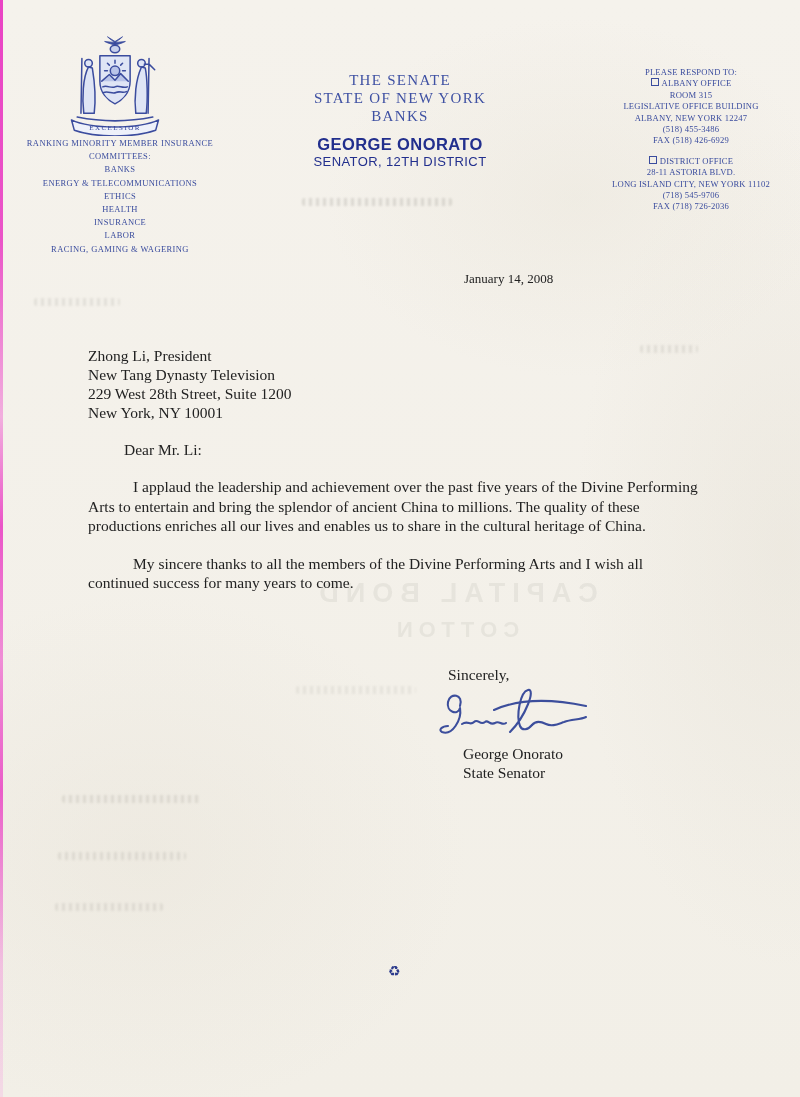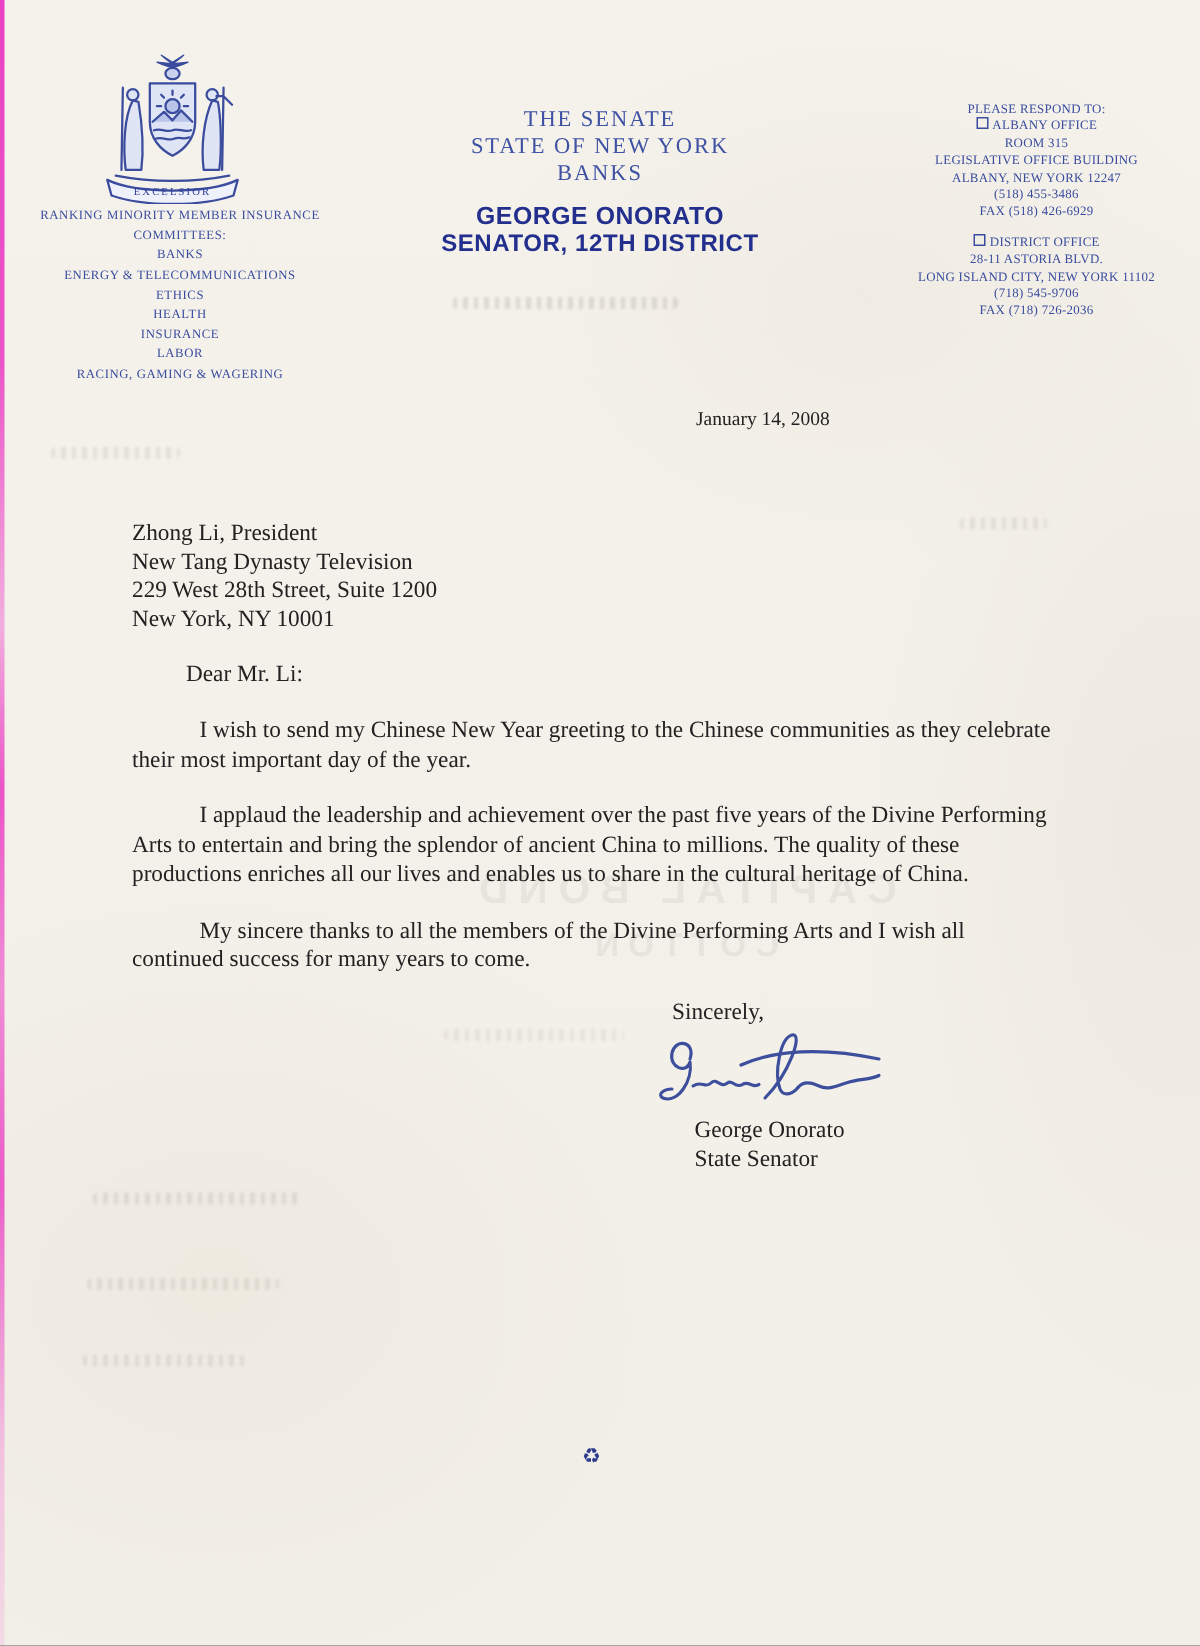--- a/index.html
+++ b/index.html
@@ -27,22 +27,22 @@
     position:absolute;left:8px;top:137px;width:224px;text-align:center;
     color:#3a4c9e;font-size:8.5px;letter-spacing:0.4px;line-height:13.2px;
   }
   .center-head{position:absolute;left:278px;top:47px;width:244px;text-align:center;margin-top:24px;}
   .center-head .inst{color:#3f51a3;font-size:15px;letter-spacing:1.3px;line-height:18px;}
   .center-head .name{
     margin-top:10px;font-family:"Liberation Sans",sans-serif;font-weight:bold;
     color:#222f8d;font-size:16.5px;letter-spacing:0.4px;line-height:19px;
   }
   .center-head .title{
-    font-family:"Liberation Sans",sans-serif;font-weight:bold;
-    color:#222f8d;font-size:16px;letter-spacing:0.4px;
+    font-family:"Liberation Sans",sans-serif;font-weight:normal;
+    color:#222f8d;font-size:13px;letter-spacing:0.4px;
   }
   .respond{
     position:absolute;left:585px;top:67px;width:212px;text-align:center;
     color:#3a4c9e;font-size:8.6px;line-height:11.4px;letter-spacing:0.2px;
   }
   .respond .office-gap{height:9px;}
   .chk{
     display:inline-block;width:6px;height:6px;border:1px solid #3a4c9e;
     margin-right:3px;vertical-align:0px;background:transparent;
   }
@@ -161,21 +161,20 @@
   <div class="recipient">
     <div>Zhong Li, President</div>
     <div>New Tang Dynasty Television</div>
     <div>229 West 28th Street, Suite 1200</div>
     <div>New York, NY  10001</div>
   </div>
 
   <div class="salutation">Dear Mr. Li:</div>
 
   <div class="body-text">
-    <p>I wish to send my Chinese New Year greeting to the Chinese communities as they celebrate their most important day of the year.</p>
     <p>I applaud the leadership and achievement over the past five years of the Divine Performing Arts to entertain and bring the splendor of ancient China to millions.  The quality of these productions enriches all our lives and enables us to share in the cultural heritage of  China.</p>
     <p>My sincere thanks to all the members of the Divine Performing Arts and I wish all continued success for many years to come.</p>
   </div>
 
   <div class="closing">Sincerely,</div>
 
   <svg class="signature" viewBox="0 0 156 60">
     <g fill="none" stroke="#3c4e9c" stroke-width="2.1" stroke-linecap="round" stroke-linejoin="round">
       <path d="M24,20 C28,8 14,6 12,16 C10,26 22,30 24,22 C26,34 16,50 6,46 C2,44 6,40 12,40"></path>
       <path d="M26,38 C32,34 34,40 38,36 C42,32 44,40 49,36 C52,33 54,40 59,37 C63,34 66,40 70,37"></path>

